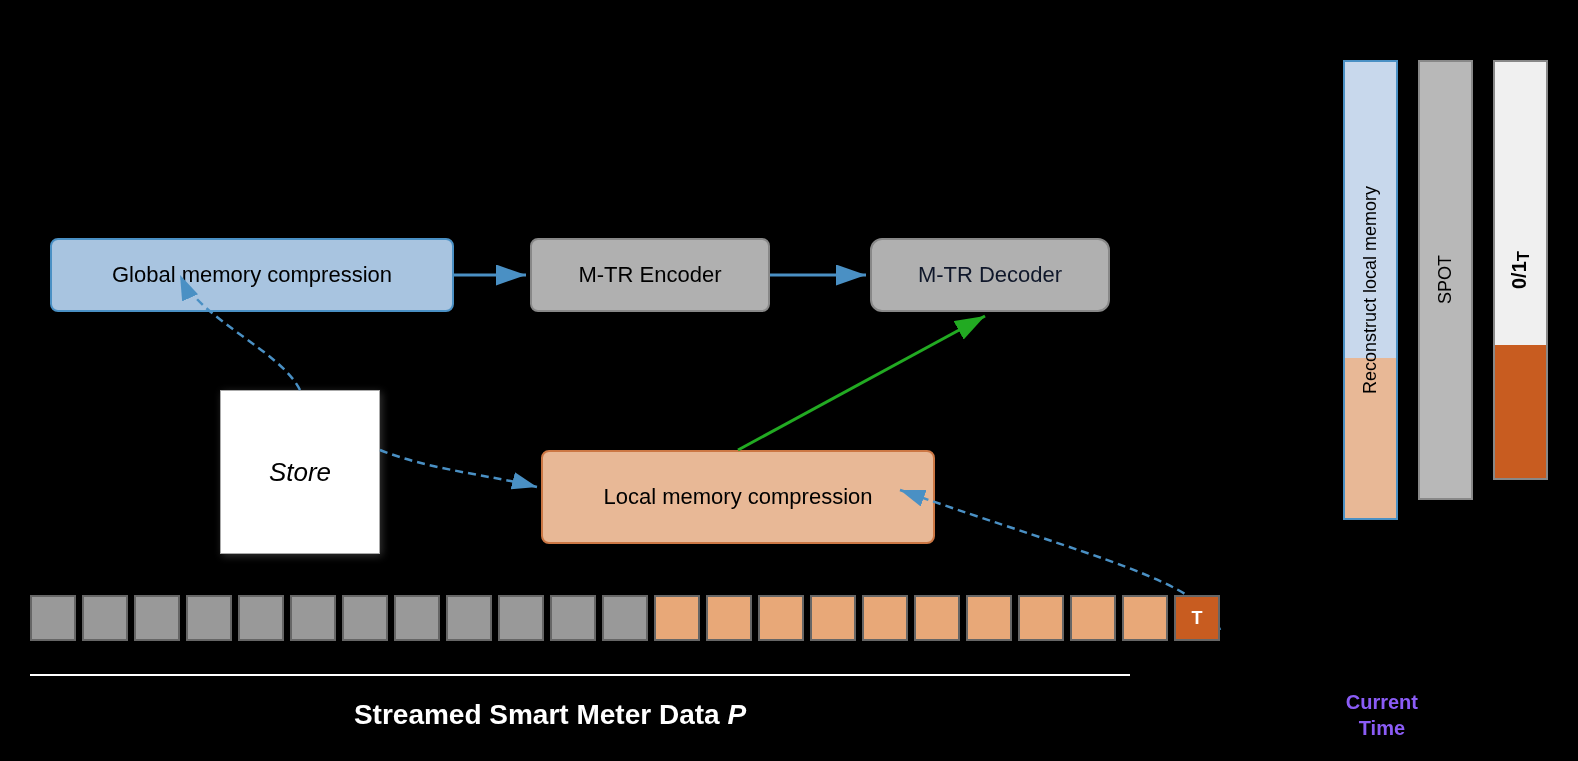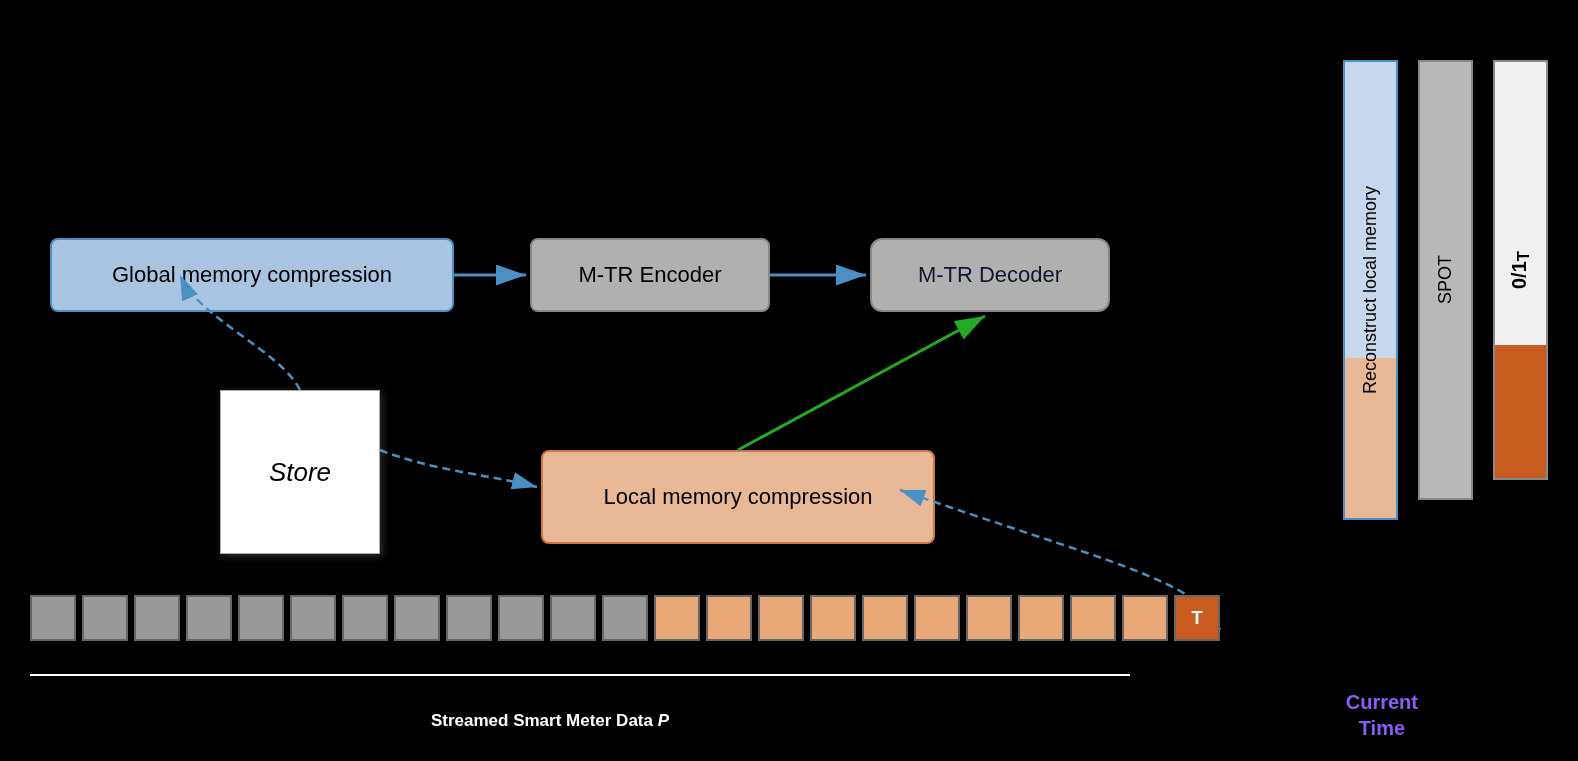--- a/index.html
+++ b/index.html
@@ -159,21 +159,21 @@
     }
 
     
     .stream-label {
       position: absolute;
       bottom: 30px;
       left: 200px;
       width: 700px;
       text-align: center;
       color: #fff;
-      font-size: 17px;
+      font-size: 28px;
       font-weight: bold;
     }
     .stream-label em {
       font-style: italic;
       font-weight: bold;
     }
 
     
     .current-time-label {
       position: absolute;

